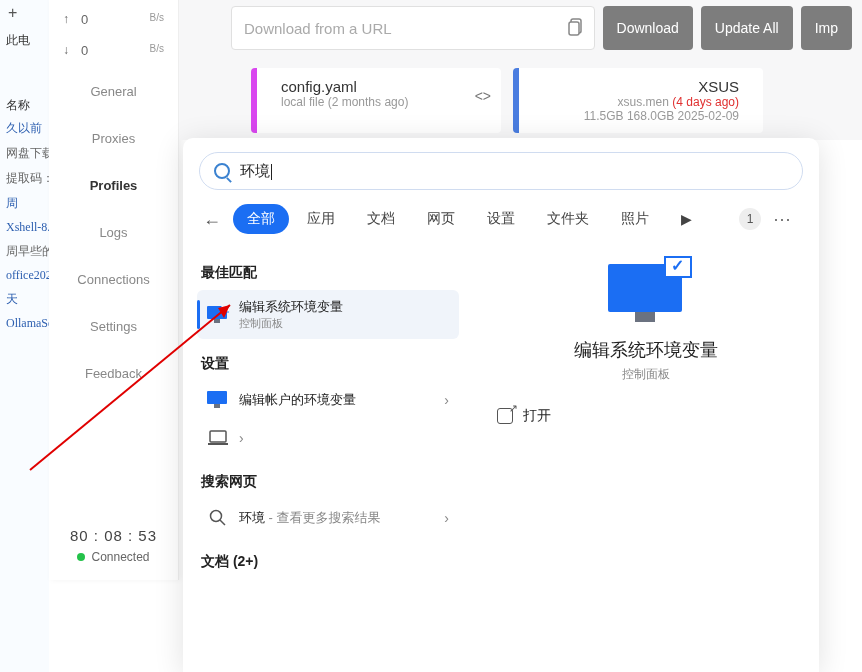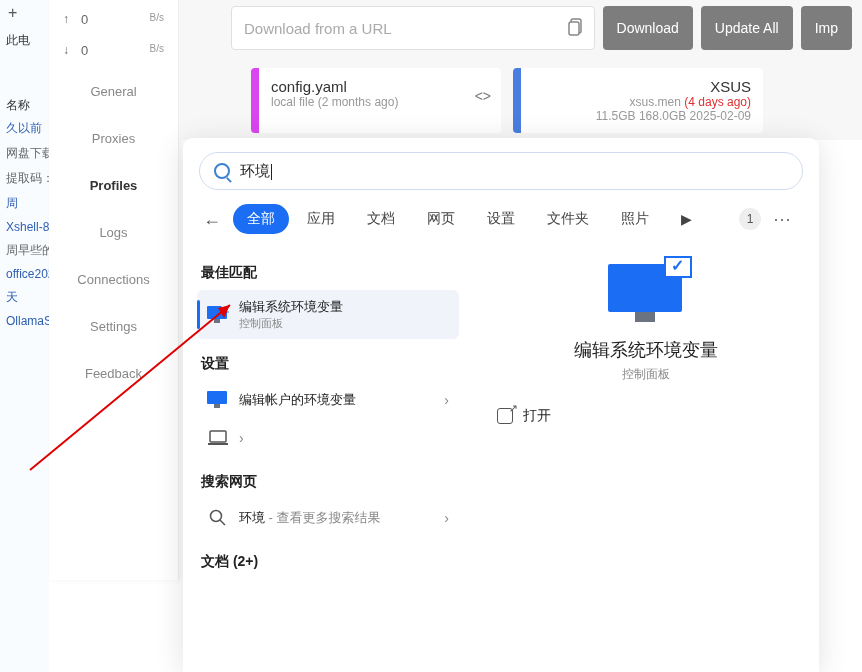--- a/index.html
+++ b/index.html
@@ -2,21 +2,21 @@
 <html><head>
   <meta charset="utf-8">
   <style>
     * { margin: 0; padding: 0; box-sizing: border-box; font-family: -apple-system, "Segoe UI", "Microsoft YaHei", sans-serif; }
     body { width: 862px; height: 672px; overflow: hidden; background: #fff; position: relative; }
 
     
     .history-col { position: absolute; left: 0; top: 0; width: 49px; height: 672px; background: #f9fcff; font-size: 12px; color: #2d5fb0; }
     .hist-plus { color: #555; font-size: 16px; padding: 4px 8px; }
     .hist-label { padding: 6px 6px 2px; color: #333; }
-    .hist-item { padding: 4px 6px; color: #2d5fb0; font-size: 12px; white-space: nowrap; overflow: hidden; }
+    .hist-item { padding: 4px 6px; color: #2d5fb0; font-size: 12px; white-space: nowrap; overflow: hidden; font-family: Liberation Serif, serif; }
     .hist-item.gray { color: #666; }
 
     
     .app-sidebar { position: absolute; left: 49px; top: 0; width: 130px; height: 580px; background: #fff; border-right: 1px solid #eee; display: flex; flex-direction: column; box-shadow: 2px 0 6px rgba(0,0,0,0.05); }
     .speed-row { display: flex; gap: 12px; padding: 12px 14px 4px; font-size: 12px; color: #666; }
     .speed-row .u { font-size: 10px; color: #999; margin-left: auto; }
     .speed-val { font-size: 13px; }
     .side-items { flex: 1; display: flex; flex-direction: column; padding-top: 6px; }
     .side-item { padding: 16px 0; text-align: center; color: #888; font-size: 13px; cursor: pointer; }
     .side-item.active { color: #333; font-weight: 700; }
@@ -26,21 +26,21 @@
     .dot-green { width: 8px; height: 8px; border-radius: 50%; background: #24c24a; display: inline-block; }
 
     
     .top-area { position: absolute; left: 179px; top: 0; right: 0; height: 140px; background: #f7f7f8; padding: 0 10px 0 52px; }
     .url-row { display: flex; align-items: center; gap: 8px; padding-top: 6px; }
     .url-input { flex: 1; height: 44px; border: 1px solid #e0e0e0; border-radius: 4px; background: #fff; display: flex; align-items: center; padding: 7px 12px; color: #aaa; font-size: 15px; position: relative; }
     .copy-icn { position: absolute; right: 10px; color: #888; }
     .btn-gray { height: 44px; padding: 0 14px; background: #7d7d7d; color: #fff; border-radius: 4px; display: flex; align-items: center; font-size: 14px; }
 
     .cards-row { display: flex; gap: 12px; padding-top: 18px; }
-    .card { background: #fff; border-radius: 4px; border-left: 8px solid #d946ef; padding: 10px 12px; min-width: 250px; position: relative; }
+    .card { background: #fff; border-radius: 4px; border-left: 6px solid #d946ef; padding: 10px 24px; min-width: 250px; position: relative; }
     .card.blue { border-left-color: #4a7de0; text-align: right; }
     .card-title { font-size: 15px; color: #333; font-weight: 500; }
     .card-sub { font-size: 12px; color: #999; }
     .card-sub .txt-red { color: #e03030; }
     .card-code { position: absolute; right: 10px; top: 20px; color: #777; font-size: 14px; }
 
     
     .search-pop {
       position: absolute; left: 183px; top: 138px; width: 636px; height: 534px;
       background: #fff; border-radius: 10px 10px 0 0; box-shadow: 0 4px 30px rgba(0,0,0,0.12);
@@ -124,20 +124,27 @@
   </div>
   <div class="side-items">
     <div class="side-item">General</div>
     <div class="side-item">Proxies</div>
     <div class="side-item active">Profiles</div>
     <div class="side-item">Logs</div>
     <div class="side-item">Connections</div>
     <div class="side-item">Settings</div>
     <div class="side-item">Feedback</div>
   </div>
+  <div class="side-foot">
+    <div class="timecode">80 : 08 : 53</div>
+    <div class="status-row">
+      <span class="dot-green"></span>
+      <span>Connected</span>
+    </div>
+  </div>
 </div>
 
 <div class="top-area">
   <div class="url-row">
     <div class="url-input">
       <span>Download from a URL</span>
       <span class="copy-icn">
         <svg width="16" height="18" viewBox="0 0 16 18">
             <rect x="3" y="1" width="10" height="14" rx="2" fill="none" stroke="#888" stroke-width="1.5"></rect>
             <rect x="1" y="4" width="10" height="13" rx="2" fill="#fff" stroke="#888" stroke-width="1.5"></rect>

